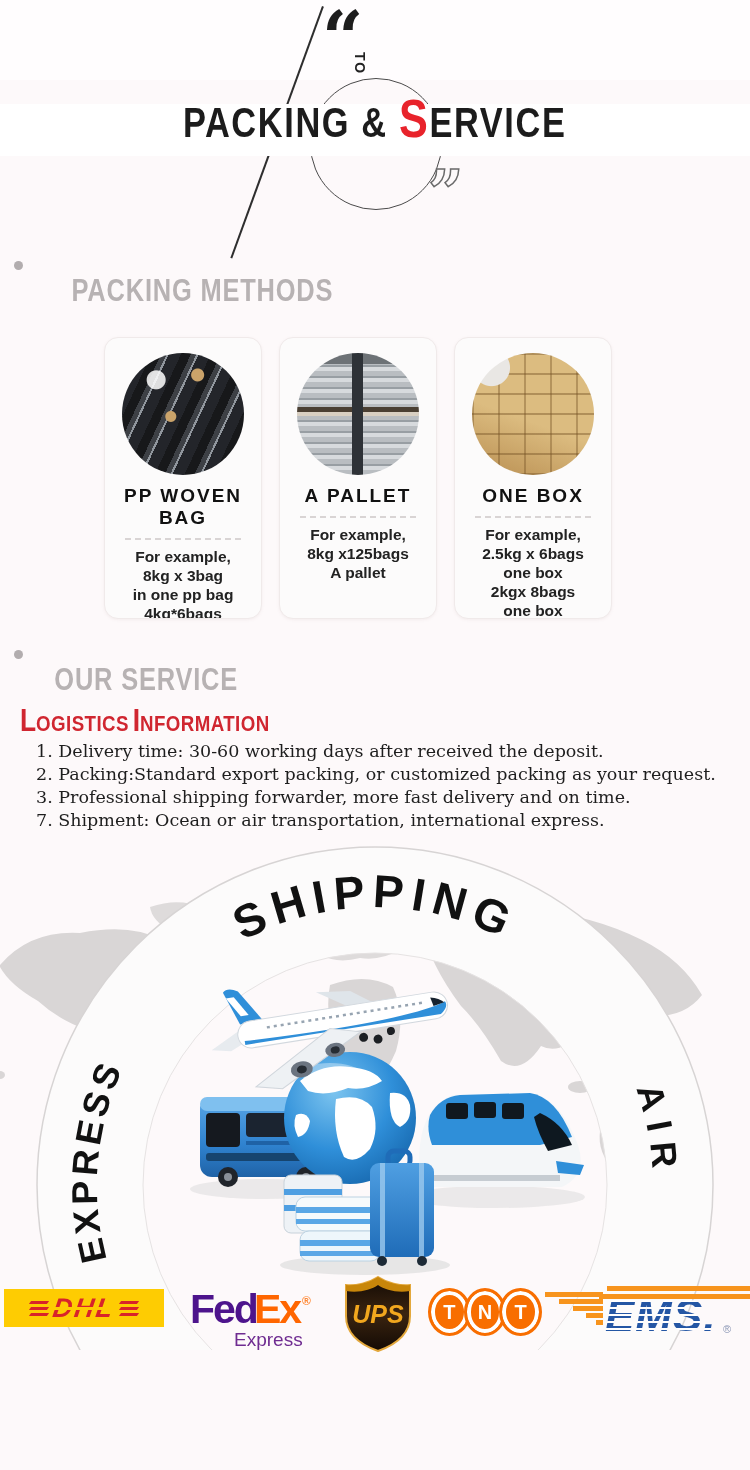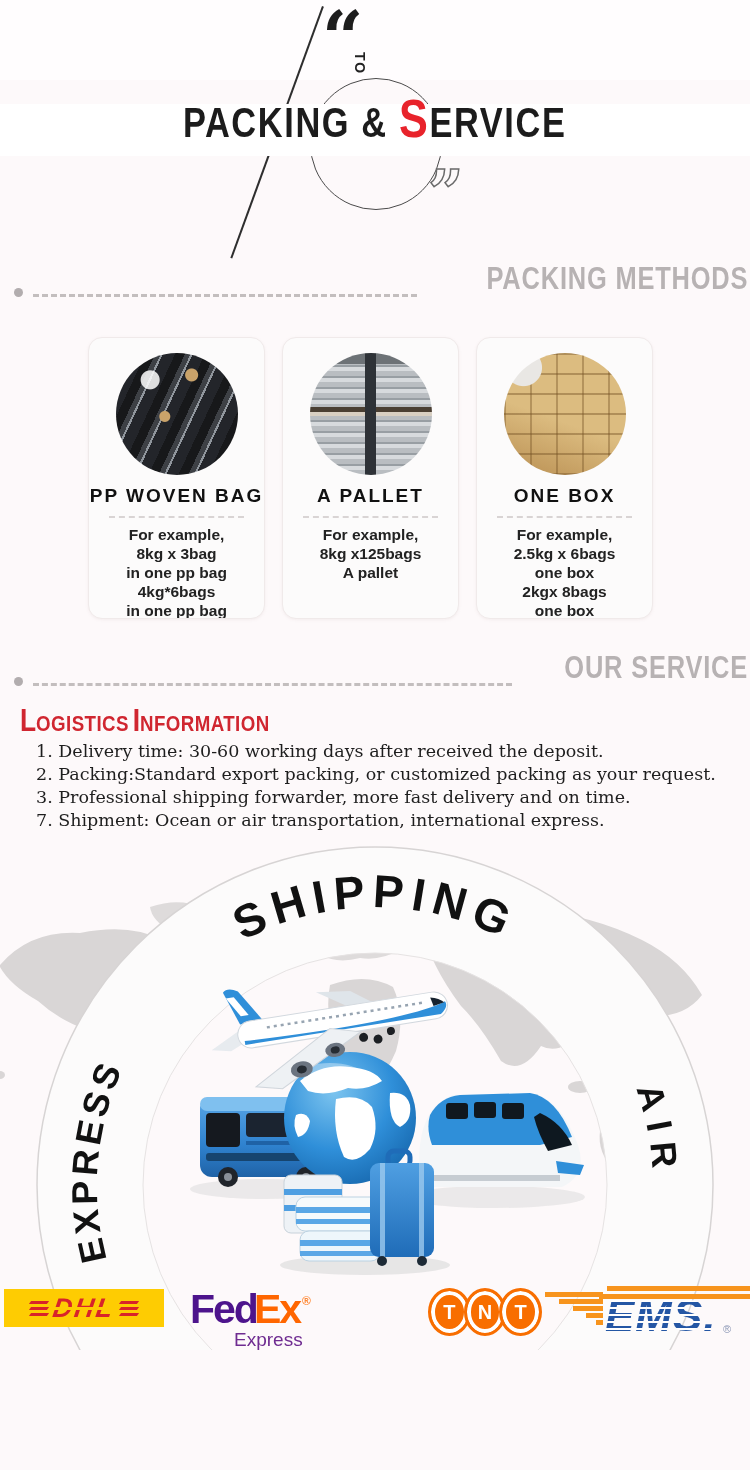--- a/index.html
+++ b/index.html
@@ -18,30 +18,30 @@
   .hdr-title .squeeze{display:inline-block;transform:scaleX(0.8);transform-origin:center;white-space:nowrap;}
   .hdr-title .accent{color:#e8232b;font-size:54px;}
   .q-open{position:absolute;left:322px;top:2px;z-index:3;font-family:"DejaVu Serif",serif;
           font-weight:700;font-size:72px;color:#1d1d1d;line-height:1;}
   .q-close{position:absolute;left:428px;top:162px;z-index:3;font-family:"DejaVu Serif",serif;
            font-weight:700;font-size:62px;line-height:1;color:transparent;-webkit-text-stroke:1.5px #6a6a6a;}
   .hdr-to{position:absolute;left:352px;top:52px;z-index:3;writing-mode:vertical-rl;
           font-size:14px;font-weight:700;color:#222;letter-spacing:2px;}
 
   
-  .sect{position:absolute;left:14px;right:2px;height:36px;display:flex;align-items:flex-end;z-index:2;}
+  .sect{position:absolute;left:14px;right:2px;height:36px;display:flex;align-items:flex-start;z-index:2;flex-direction:column;}
   .sect .dot{width:9px;height:9px;border-radius:50%;background:#b2adae;flex:0 0 auto;}
   .sect .dash{flex:1 1 auto;border-top:3px dashed #c3bebe;margin:0 12px 0 10px;height:0;}
   .sect .lbl{font-size:31px;font-weight:700;color:#b7b2b3;letter-spacing:1px;white-space:nowrap;
              display:inline-block;transform:scaleX(0.82);transform-origin:right center;}
   #sect-packing{top:261px;}
   #sect-service{top:650px;}
 
   
-  .cards{position:absolute;left:88px;top:337px;width:565px;display:flex;gap:17px;z-index:2;}
+  .cards{position:absolute;left:104px;top:337px;width:508px;display:flex;gap:17px;z-index:2;}
   .card{flex:1 1 0;height:280px;background:#fcfbfb;border:1px solid #f0eaea;border-radius:14px;
         box-shadow:0 1px 3px rgba(180,160,160,.12);overflow:hidden;}
   .card .circ{width:122px;height:122px;border-radius:50%;margin:15px auto 10px;overflow:hidden;}
   .img-bags{background:
       radial-gradient(circle at 62% 18%, #caa36a 0 6px, rgba(0,0,0,0) 7px),
       radial-gradient(circle at 40% 52%, #caa36a 0 5px, rgba(0,0,0,0) 6px),
       radial-gradient(circle at 28% 22%, rgba(255,255,255,.85) 0 9px, rgba(255,255,255,0) 10px),
       repeating-linear-gradient(115deg,#17181a 0 9px,#3d4045 9px 14px,#90969d 14px 16px,#23252a 16px 27px),#222;}
   .img-pallet{background:
       linear-gradient(90deg, rgba(0,0,0,0) 0 45%, #2e3237 45% 54%, rgba(0,0,0,0) 54%),
@@ -321,20 +321,34 @@
       </span>
   </div>
 
   <div class="logo" id="logo-fedex">
     <div class="fedex-main">
       <span class="fed">Fed</span><span class="ex">Ex</span><span class="fedex-reg">®</span>
     </div>
     <div class="fedex-sub">Express</div>
   </div>
 
+  <div class="logo" id="logo-ups">
+    <svg width="72" height="78" viewBox="0 0 70 78">
+      <defs>
+        <linearGradient id="upsGrad" x1="0" y1="0" x2="0" y2="1">
+          <stop offset="0" stop-color="#120a04"></stop>
+            <stop offset="0.5" stop-color="#3b2410"></stop>
+            <stop offset="1" stop-color="#120a04"></stop>
+        </linearGradient>
+      </defs>
+      <path d="M35,3 C26,9 13,12 3,11 L3,42 C3,61 18,71 35,77 C52,71 67,61 67,42 L67,11 C57,12 44,9 35,3 Z" fill="url(#upsGrad)" stroke="#e3a83c" stroke-width="2"></path>
+      <path d="M3,11 C13,12 26,9 35,3 C44,9 57,12 67,11 L67,17 C54,19 42,16 35,11 C28,16 16,19 3,17 Z" fill="#c8860a"></path>
+      <text x="35" y="49" text-anchor="middle" font-family="Liberation Sans, sans-serif" font-style="italic" font-weight="700" font-size="25" fill="#f2a71e">UPS</text>
+    </svg>
+  </div>
 
   <div class="logo" id="logo-tnt">
     <span class="tnt-c">
         <span>T</span>
       </span>
     <span class="tnt-c">
         <span>N</span>
       </span>
     <span class="tnt-c">
         <span>T</span>

